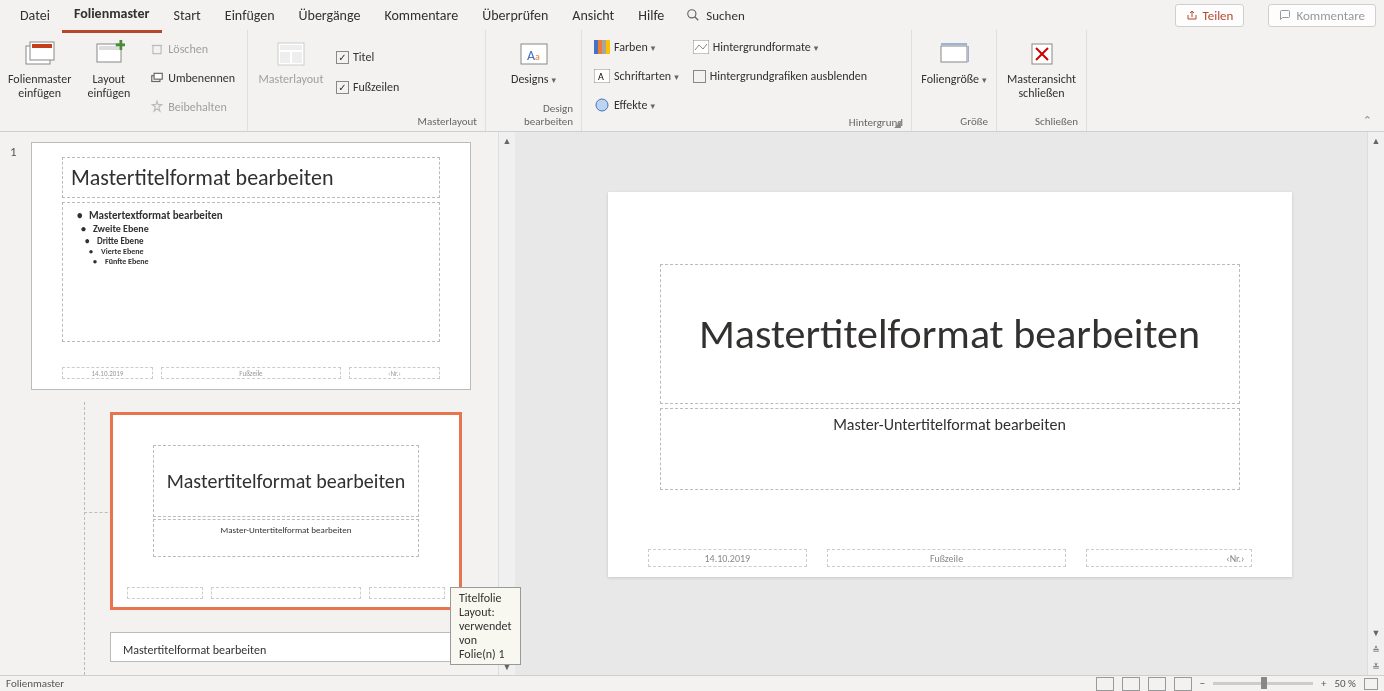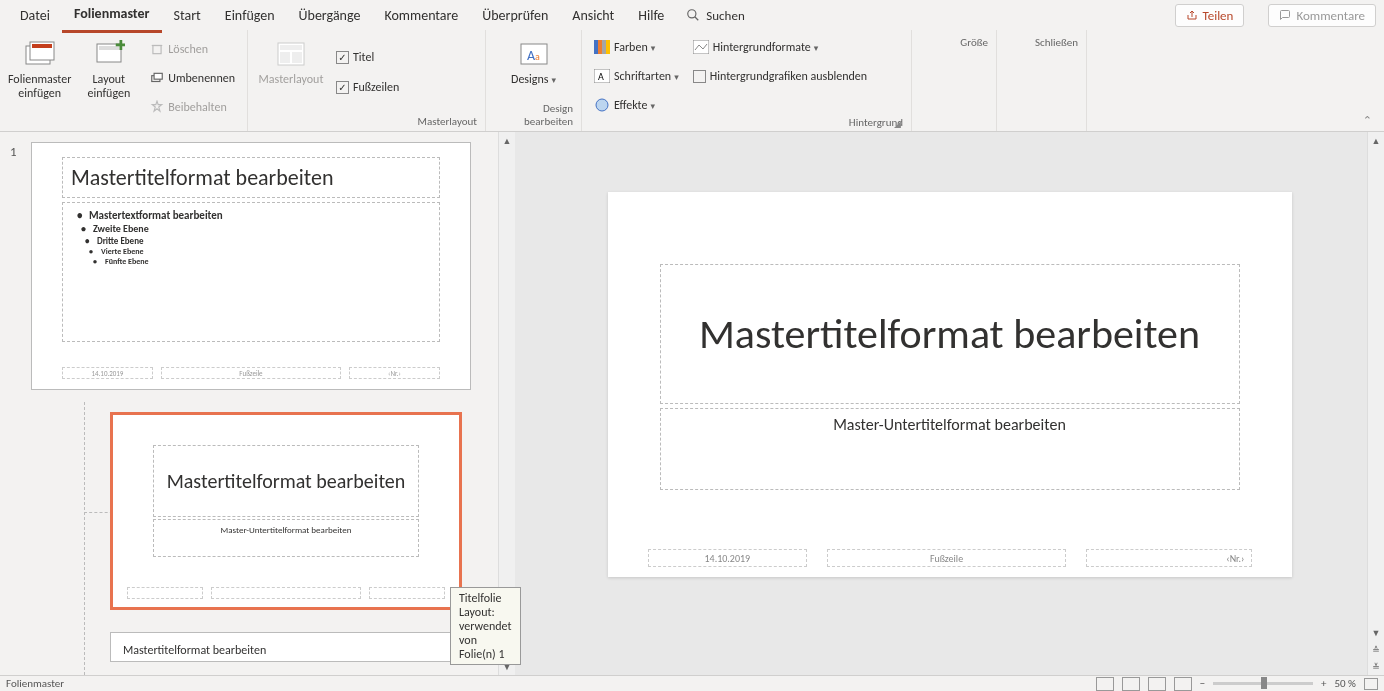--- a/index.html
+++ b/index.html
@@ -267,24 +267,48 @@
         <label class="small-row">
           <span class="chk"></span>
           <span>Hintergrundgrafiken ausblenden</span>
         </label>
       </div>
     </div>
     <div class="rgroup-label"><span>Hintergrund</span><span class="dlg-launch">◢</span></div>
   </div>
 
   <div class="rgroup" style="width:85px">
+    <div class="rgroup-body" style="justify-content:center">
+      <div class="big-btn">
+        <span class="icon-box">
+          <svg width="30" height="24" viewBox="0 0 30 24">
+              <rect x="2" y="4" width="26" height="16" fill="#fff" stroke="#888"></rect>
+              <line x1="2" y1="2" x2="28" y2="2" stroke="#4472c4"></line>
+              <line x1="30" y1="4" x2="30" y2="20" stroke="#4472c4"></line>
+            </svg>
+        </span>
+        <span class="caret">Foliengröße</span>
+      </div>
+    </div>
     <div class="rgroup-label">Größe</div>
   </div>
 
   <div class="rgroup" style="width:90px">
+    <div class="rgroup-body" style="justify-content:center">
+      <div class="big-btn">
+        <span class="icon-box">
+          <svg width="28" height="28" viewBox="0 0 28 28">
+              <rect x="4" y="4" width="20" height="20" fill="#fff" stroke="#888"></rect>
+              <line x1="8" y1="8" x2="20" y2="20" stroke="#c00" stroke-width="2"></line>
+              <line x1="20" y1="8" x2="8" y2="20" stroke="#c00" stroke-width="2"></line>
+            </svg>
+        </span>
+        <span>Masteransicht schließen</span>
+      </div>
+    </div>
     <div class="rgroup-label">Schließen</div>
   </div>
 
   <div class="rgroup" style="flex:1;border:none;align-items:flex-end;justify-content:flex-end">
     <span style="font-size:11px;color:#888;padding:4px">⌃</span>
   </div>
 </div>
 
 <div class="workspace">
   <div class="thumb-col">

